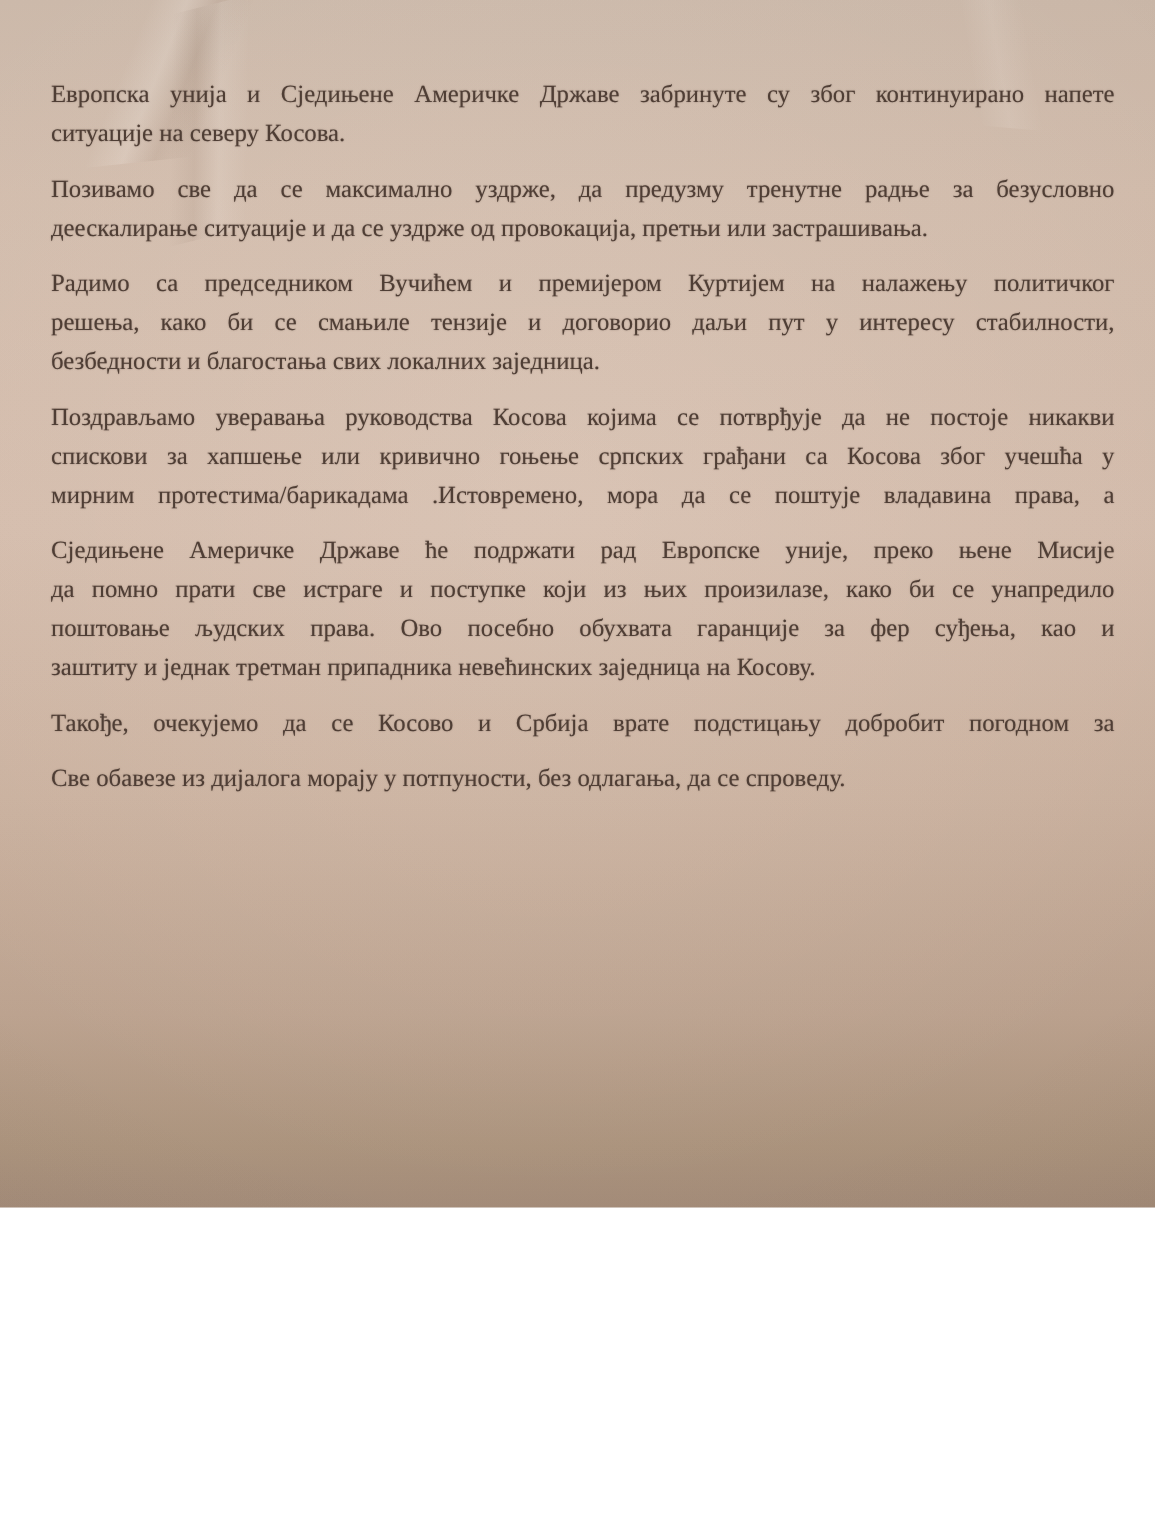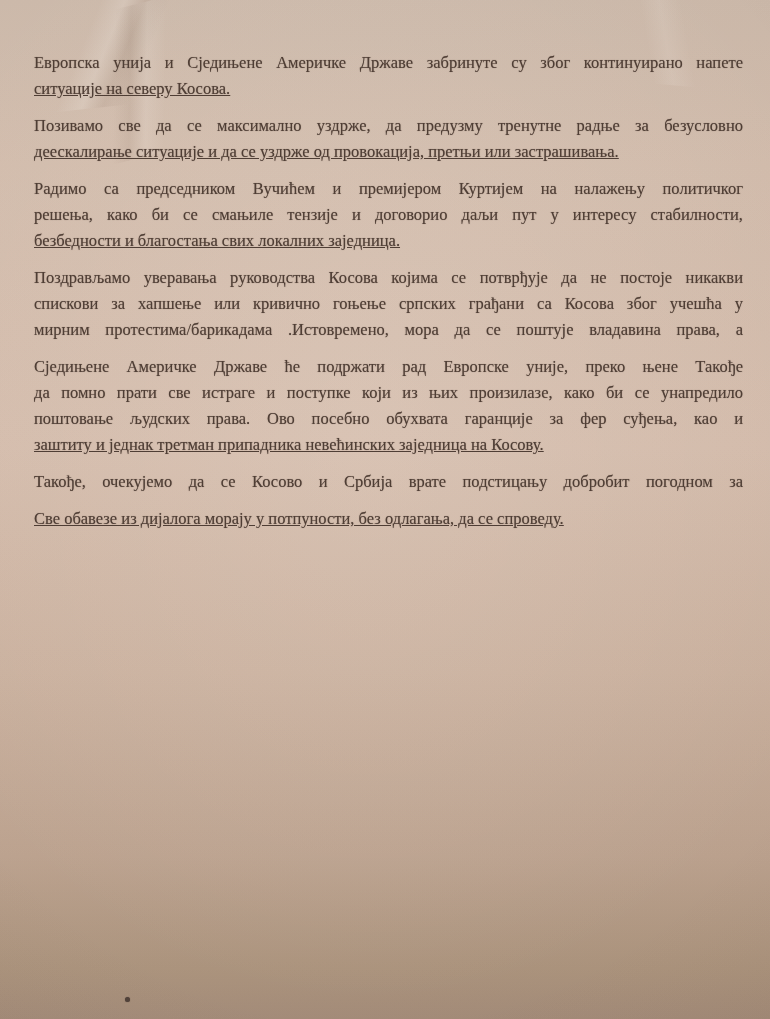--- a/index.html
+++ b/index.html
@@ -11,21 +11,21 @@
     --speck: #51423a;
   }
   * { margin: 0; padding: 0; box-sizing: border-box; }
   html, body { width: 770px; }
   body {
     font-family: "Liberation Serif", "DejaVu Serif", serif;
   }
   .paper {
     position: relative;
     width: 770px;
-    height: 1019px;
+    height: 805px;
     overflow: hidden;
     background:
       radial-gradient(130% 110% at 48% 42%, rgba(255,246,238,0.14) 0%, rgba(255,246,238,0) 52%, rgba(63,40,26,0.10) 100%),
       linear-gradient(168deg, rgba(255,255,255,0.07) 0%, rgba(63,40,26,0.06) 100%),
       linear-gradient(180deg,
         var(--paper_top) 0%,
         #d0b9a8 16%,
         var(--paper_mid) 44%,
         #cdb3a0 66%,
         #c0a692 84%,
@@ -60,21 +60,20 @@
     line-height: 26px;
     text-shadow: 0 0 1px rgba(79, 62, 53, 0.55);
   }
   .para { margin: 0 0 11px 0; }
   .ln {
     text-align: justify;
     text-align-last: justify;
   }
   .ln.last {
     text-align-last: left;
-    text-decoration: underline;
   }
   .speck {
     position: absolute;
     left: 125px;
     top: 997px;
     width: 5px;
     height: 5px;
     border-radius: 50%;
     background: var(--speck);
     box-shadow: 0 0 1px rgba(81, 66, 58, 0.8);
@@ -101,21 +100,21 @@
       <span class="ln" style="display:block">Радимо са председником Вучићем и премијером Куртијем на налажењу политичког</span>
       <span class="ln" style="display:block">решења, како би се смањиле тензије и договорио даљи пут у интересу стабилности,</span>
       <span class="ln last" style="display:block">безбедности и благостања свих локалних заједница.</span>
     </p>
     <p class="para">
       <span class="ln" style="display:block">Поздрављамо уверавања руководства Косова којима се потврђује да не постоје никакви</span>
       <span class="ln" style="display:block">спискови за хапшење или кривично гоњење српских грађани са Косова због учешћа у</span>
       <span class="ln" style="display:block">мирним протестима/барикадама .Истовремено, мора да се поштује владавина права, а</span>
     </p>
     <p class="para">
-      <span class="ln" style="display:block">Сједињене Америчке Државе ће подржати рад Европске уније, преко њене Такође</span>
+      <span class="ln" style="display:block">Сједињене Америчке Државе ће подржати рад Европске уније, преко њене Мисије</span>
       <span class="ln" style="display:block">да помно прати све истраге и поступке који из њих произилазе, како би се унапредило</span>
       <span class="ln" style="display:block">поштовање људских права. Ово посебно обухвата гаранције за фер суђења, као и</span>
       <span class="ln last" style="display:block">заштиту и једнак третман припадника невећинских заједница на Косову.</span>
     </p>
     <p class="para">
       <span class="ln" style="display:block">Такође, очекујемо да се Косово и Србија врате подстицању добробит погодном за</span>
     </p>
     <p class="para">
       <span class="ln last" style="display:block">Све обавезе из дијалога морају у потпуности, без одлагања, да се спроведу.</span>
     </p>

